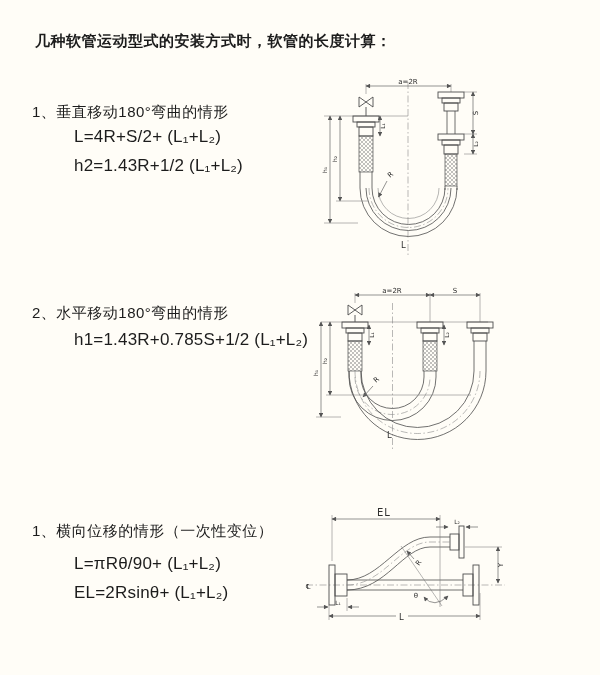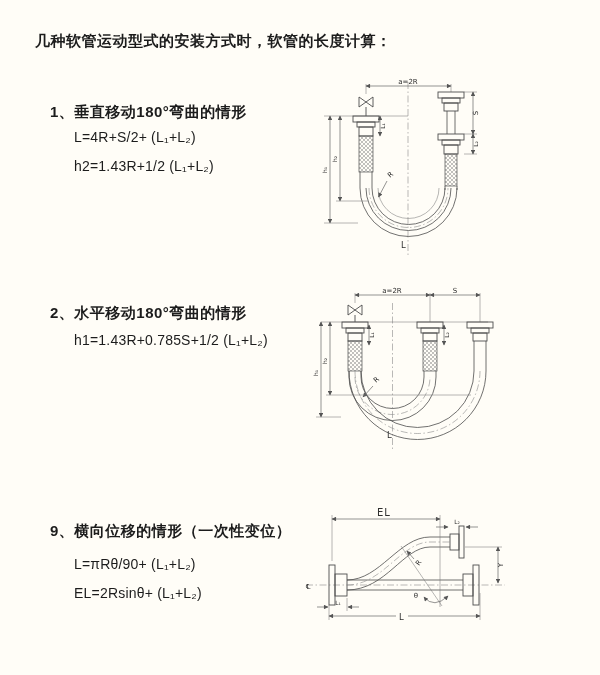--- a/index.html
+++ b/index.html
@@ -3,22 +3,22 @@
 <meta charset="utf-8">
 <style>
   html,body{margin:0;padding:0;}
   body{
     width:600px;height:675px;position:relative;overflow:hidden;
     background:#fffdf7;color:#1c1c1c;
     font-family:"Liberation Sans","DejaVu Sans",sans-serif;
   }
   .abs{position:absolute;}
   .page-title{left:35px;top:24px;font-size:15px;font-weight:700;letter-spacing:.5px;margin-top:8px;}
-  .sec-heading{font-size:15px;font-weight:700;letter-spacing:.5px;left:50px;}
-  .formulas{left:74px;font-size:14px;line-height:28.5px;letter-spacing:.2px;}
+  .sec-heading{font-size:15px;font-weight:400;letter-spacing:.5px;left:32px;}
+  .formulas{left:74px;font-size:17px;line-height:28.5px;letter-spacing:.2px;}
   svg{position:absolute;overflow:visible;}
   svg .part{stroke:#4d4d4d;stroke-width:.9;fill:none;}
   svg .pipe{stroke:#4d4d4d;stroke-width:.8;fill:none;}
   svg .dim{stroke:#666;stroke-width:.7;fill:none;}
   svg .thin{stroke:#7a7a7a;stroke-width:.55;fill:none;}
   svg .cl{stroke:#8a8a8a;stroke-width:.6;fill:none;stroke-dasharray:7 2.5 1.5 2.5;}
   svg text{fill:#2e2e2e;font-family:"DejaVu Sans","Liberation Sans",sans-serif;}
   .dlab{font-size:7px;}
   .dlab-sm{font-size:5.8px;}
   .dlab-lg{font-size:8.5px;}
@@ -33,21 +33,21 @@
 <div class="abs formulas" style="top:123px;">
   <div>L=4R+S/2+ (L₁+L₂)</div>
   <div>h2=1.43R+1/2 (L₁+L₂)</div>
 </div>
 
 <div class="abs sec-heading" style="top:304px;">2、水平移动180°弯曲的情形</div>
 <div class="abs formulas" style="top:326px;">
   <div>h1=1.43R+0.785S+1/2 (L₁+L₂)</div>
 </div>
 
-<div class="abs sec-heading" style="top:522px;">9、横向位移的情形（一次性变位）</div>
+<div class="abs sec-heading" style="top:522px;">1、横向位移的情形（一次性变位）</div>
 <div class="abs formulas" style="top:550px;">
   <div>L=πRθ/90+ (L₁+L₂)</div>
   <div>EL=2Rsinθ+ (L₁+L₂)</div>
 </div>
 
 <svg style="left:310px;top:74px;" width="235" height="192" viewBox="0 0 235 192">
   <defs>
     <marker id="arr" viewBox="0 0 10 10" refX="9" refY="5" markerWidth="6.5" markerHeight="4.5" orient="auto-start-reverse" markerUnits="userSpaceOnUse">
       <path d="M0,0 L10,5 L0,10 z" fill="#555"></path>
     </marker>

